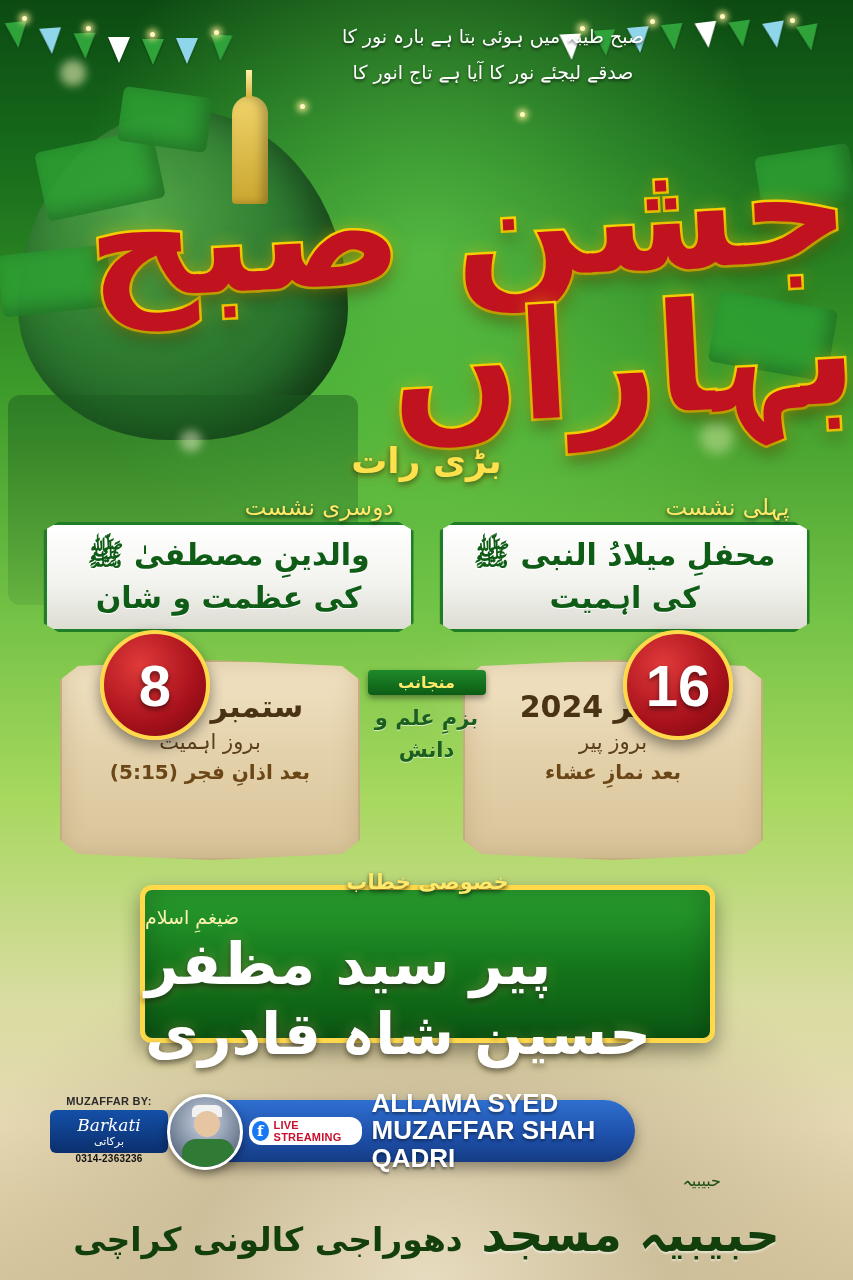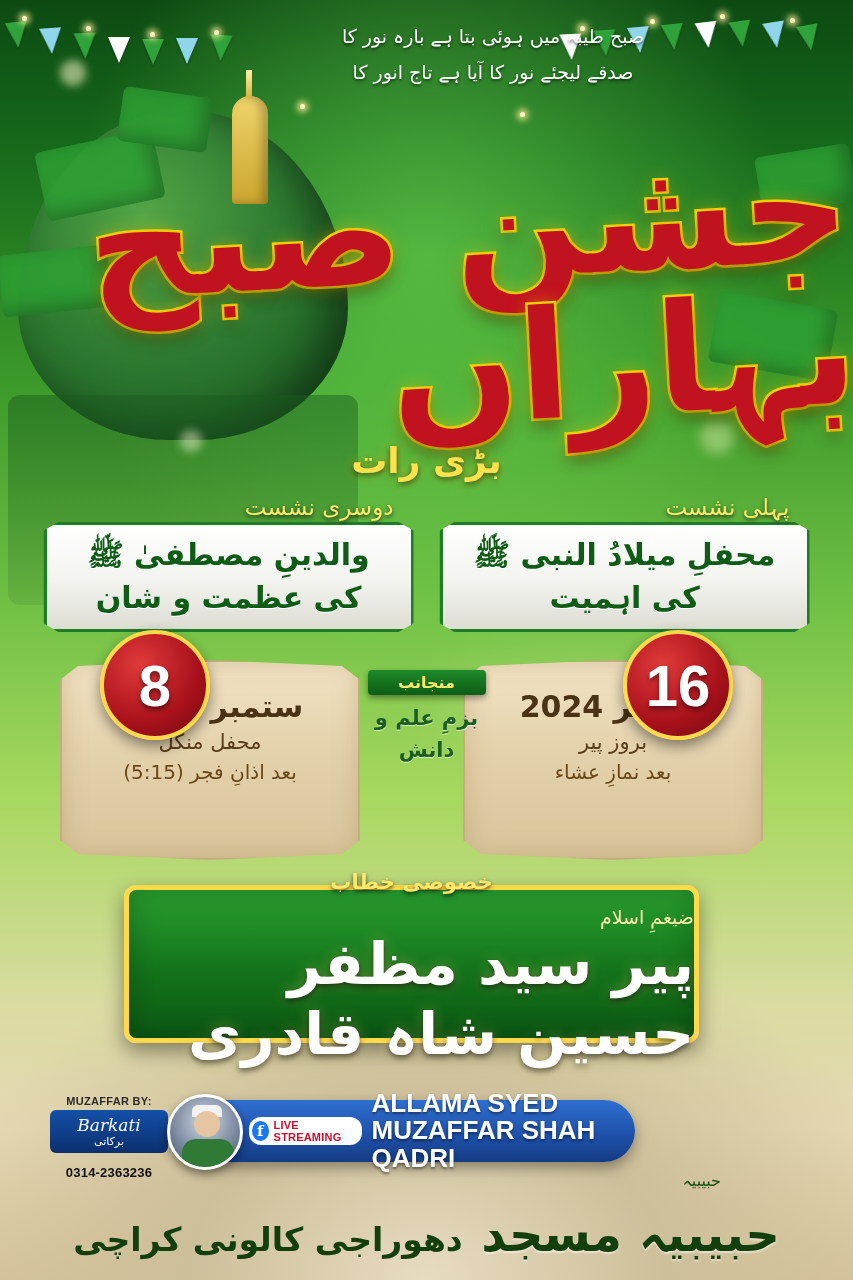--- a/index.html
+++ b/index.html
@@ -140,21 +140,21 @@
   }
   #scroll-16 { right: 90px; top: 30px; }
   #scroll-17 { left: 60px;  top: 30px; }
   .scroll-text {
     position:absolute; inset: 26px 14px 10px 14px;
     direction: rtl; text-align:center;
     font-family: "DejaVu Sans", sans-serif; color: #3c2a10;
   }
   .scroll-date { font-size: 30px; font-weight: bold; line-height:1.25; color:#4a3314; }
   .scroll-day  { font-size: 21px; margin-top: 4px; color:#5a3f1a; }
-  .scroll-time { font-size: 20px; margin-top: 6px; font-weight:normal; color:#6b4718; }
+  .scroll-time { font-size: 20px; margin-top: 6px; font-weight:bold; color:#6b4718; }
 
   .daybadge {
     position: absolute; width: 110px; height: 110px; border-radius: 50%;
     background: radial-gradient(circle at 35% 30%, #e03a3a 0%, #a8111b 60%, #6d0a10 100%);
     border: 4px solid #ffd94a;
     box-shadow: 0 6px 14px rgba(0,0,0,.45);
     display:flex; align-items:center; justify-content:center;
     color:#fff; font-size: 58px; font-weight: bold;
     font-family: "Liberation Sans", sans-serif;
     text-shadow: 0 3px 5px rgba(0,0,0,.5);
@@ -173,26 +173,26 @@
     box-shadow:0 3px 6px rgba(0,0,0,.4);
   }
   .plaque-body {
     margin-top: 8px; font-family:"DejaVu Sans", sans-serif;
     font-size: 21px; font-weight:bold; color:#1b5e20; line-height:1.5;
     text-shadow: 0 1px 0 rgba(255,255,255,.6);
   }
 
   
   .speaker-panel {
-    position:absolute; left: 124px; top: 885px; width: 575px; height: 158px;
+    position:absolute; left: 140px; top: 885px; width: 575px; height: 158px;
     background: linear-gradient(180deg,#2aa12f 0%, #13731a 55%, #0c5a14 100%);
     border: 5px solid #ffd94a;
     border-radius: 12px;
     box-shadow: 0 8px 20px rgba(0,0,0,.4), inset 0 0 30px rgba(0,0,0,.25);
-    direction: rtl; text-align:right;
+    direction: rtl; text-align:left;
   }
   .speaker-kicker {
     position:absolute; top:-20px; left:50%; transform:translateX(-50%);
     font-family:"DejaVu Sans", sans-serif; font-size: 21px; font-weight:bold;
     color:#ffe96a; text-shadow: 0 2px 4px rgba(0,0,0,.7); white-space:nowrap;
   }
   .speaker-pre {
     margin-top: 16px; font-family:"DejaVu Sans", sans-serif;
     font-size: 19px; color:#fff3b0;
   }
@@ -210,21 +210,21 @@
   .designer-label {
     font-size: 11px; font-weight:bold; color:#2b2b2b; letter-spacing:.3px;
   }
   .designer-box {
     margin-top:3px; background: linear-gradient(180deg,#1450a8,#0b2f6d);
     border-radius: 6px; padding: 5px 12px; color:#fff;
   }
   .designer-brand { font-family:"DejaVu Serif", serif; font-size: 17px; font-style: italic; }
   .designer-ar { font-family:"DejaVu Sans", sans-serif; font-size: 11px; direction: rtl; }
   .designer-phone {
-    margin-top:12px; font-size: 13px; font-weight:bold; color:#111;
+    margin-top:0; font-size: 10px; font-weight:bold; color:#111;
     letter-spacing:.2px;
   }
 
   
   .livebar {
     position:absolute; left: 175px; top: 1100px; width: 460px; height: 62px;
     background: linear-gradient(180deg,#2f6fd0 0%, #1d4fa8 60%, #153c84 100%);
     border-radius: 31px;
     box-shadow: 0 6px 14px rgba(0,0,0,.35);
     display:flex; align-items:center; gap: 10px; padding-left: 74px;
@@ -352,21 +352,21 @@
         <div class="scroll-date">ستمبر 2024</div>
         <div class="scroll-day">بروز پیر</div>
         <div class="scroll-time">بعد نمازِ عشاء</div>
       </div>
     </div>
     <div class="daybadge" id="badge-16">16</div>
 
     <div class="scroll" id="scroll-17">
       <div class="scroll-text">
         <div class="scroll-date">ستمبر 2024</div>
-        <div class="scroll-day">محفل منگل</div>
+        <div class="scroll-day">بروز اہمیت</div>
         <div class="scroll-time">بعد اذانِ فجر (5:15)</div>
       </div>
     </div>
     <div class="daybadge" id="badge-17">8</div>
 
     <div class="center-plaque">
       <div class="plaque-top">منجانب</div>
       <div class="plaque-body">بزمِ علم و دانش</div>
     </div>
   </div>

